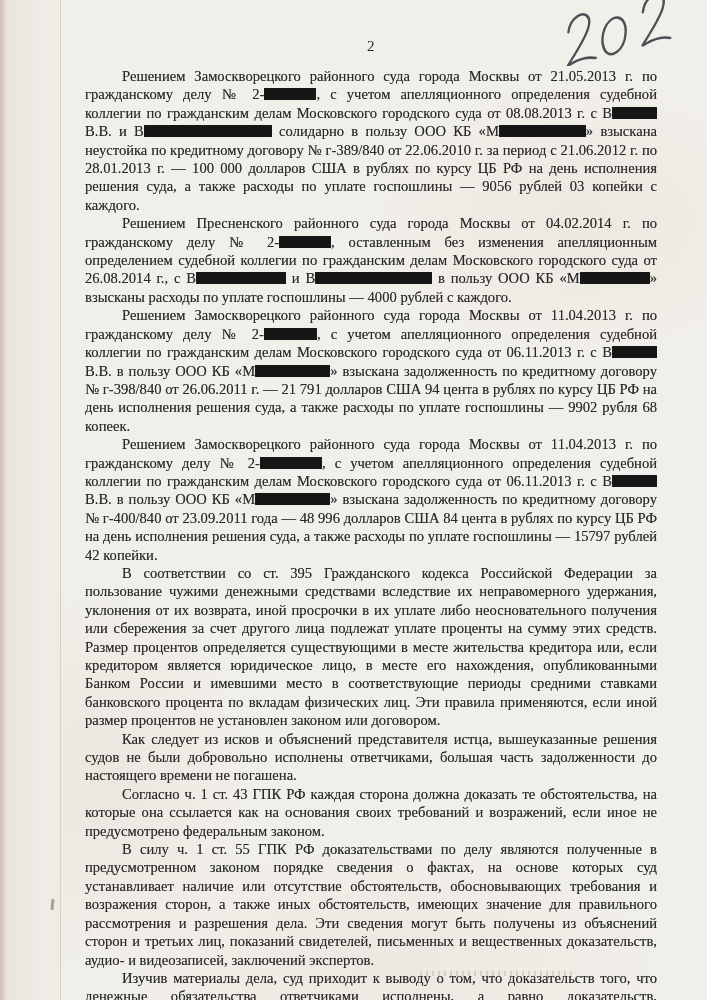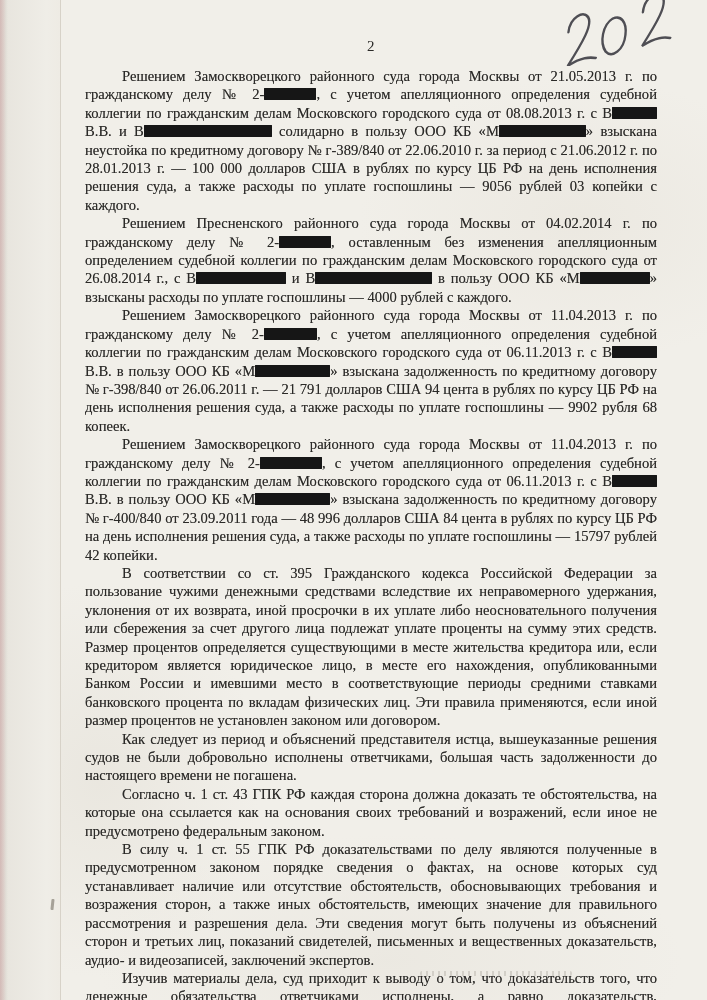--- a/index.html
+++ b/index.html
@@ -88,20 +88,20 @@
   </div>
 
   <div class="content">
     <p class="page-number">2</p>
     <div>
         <p class="para">Решением Замоскворецкого районного суда города Москвы от 21.05.2013 г. по гражданскому делу № 2-<span class="redact" style="width: 52px;"></span>, с учетом апелляционного определения судебной коллегии по гражданским делам Московского городского суда от 08.08.2013 г. с В<span class="redact" style="width: 45px;"></span> В.В. и В<span class="redact" style="width: 128px;"></span> солидарно в пользу ООО КБ «М<span class="redact" style="width: 87px;"></span>» взыскана неустойка по кредитному договору № г-389/840 от 22.06.2010 г. за период с 21.06.2012 г. по 28.01.2013 г. — 100 000 долларов США в рублях по курсу ЦБ РФ на день исполнения решения суда, а также расходы по уплате госпошлины — 9056 рублей 03 копейки с каждого.</p>
         <p class="para">Решением Пресненского районного суда города Москвы от 04.02.2014 г. по гражданскому делу № 2-<span class="redact" style="width: 52px;"></span>, оставленным без изменения апелляционным определением судебной коллегии по гражданским делам Московского городского суда от 26.08.2014 г., с В<span class="redact" style="width: 90px;"></span> и В<span class="redact" style="width: 117px;"></span> в пользу ООО КБ «М<span class="redact" style="width: 70px;"></span>» взысканы расходы по уплате госпошлины — 4000 рублей с каждого.</p>
         <p class="para">Решением Замоскворецкого районного суда города Москвы от 11.04.2013 г. по гражданскому делу № 2-<span class="redact" style="width: 53px;"></span>, с учетом апелляционного определения судебной коллегии по гражданским делам Московского городского суда от 06.11.2013 г. с В<span class="redact" style="width: 45px;"></span> В.В. в пользу ООО КБ «М<span class="redact" style="width: 75px;"></span>» взыскана задолженность по кредитному договору № г-398/840 от 26.06.2011 г. — 21 791 долларов США 94 цента в рублях по курсу ЦБ РФ на день исполнения решения суда, а также расходы по уплате госпошлины — 9902 рубля 68 копеек.</p>
         <p class="para">Решением Замоскворецкого районного суда города Москвы от 11.04.2013 г. по гражданскому делу № 2-<span class="redact" style="width: 62px;"></span>, с учетом апелляционного определения судебной коллегии по гражданским делам Московского городского суда от 06.11.2013 г. с В<span class="redact" style="width: 45px;"></span> В.В. в пользу ООО КБ «М<span class="redact" style="width: 75px;"></span>» взыскана задолженность по кредитному договору № г-400/840 от 23.09.2011 года — 48 996 долларов США 84 цента в рублях по курсу ЦБ РФ на день исполнения решения суда, а также расходы по уплате госпошлины — 15797 рублей 42 копейки.</p>
         <p class="para">В соответствии со ст. 395 Гражданского кодекса Российской Федерации за пользование чужими денежными средствами вследствие их неправомерного удержания, уклонения от их возврата, иной просрочки в их уплате либо неосновательного получения или сбережения за счет другого лица подлежат уплате проценты на сумму этих средств. Размер процентов определяется существующими в месте жительства кредитора или, если кредитором является юридическое лицо, в месте его нахождения, опубликованными Банком России и имевшими место в соответствующие периоды средними ставками банковского процента по вкладам физических лиц. Эти правила применяются, если иной размер процентов не установлен законом или договором.</p>
-        <p class="para">Как следует из период и объяснений представителя истца, вышеуказанные решения судов не были добровольно исполнены ответчиками, большая часть задолженности до настоящего времени не погашена.</p>
+        <p class="para">Как следует из исков и объяснений представителя истца, вышеуказанные решения судов не были добровольно исполнены ответчиками, большая часть задолженности до настоящего времени не погашена.</p>
         <p class="para">Согласно ч. 1 ст. 43 ГПК РФ каждая сторона должна доказать те обстоятельства, на которые она ссылается как на основания своих требований и возражений, если иное не предусмотрено федеральным законом.</p>
         <p class="para">В силу ч. 1 ст. 55 ГПК РФ доказательствами по делу являются полученные в предусмотренном законом порядке сведения о фактах, на основе которых суд устанавливает наличие или отсутствие обстоятельств, обосновывающих требования и возражения сторон, а также иных обстоятельств, имеющих значение для правильного рассмотрения и разрешения дела. Эти сведения могут быть получены из объяснений сторон и третьих лиц, показаний свидетелей, письменных и вещественных доказательств, аудио- и видеозаписей, заключений экспертов.</p>
         <p class="para">Изучив материалы дела, суд приходит к выводу о том, что доказательств того, что денежные обязательства ответчиками исполнены, а равно доказательств, свидетельствующих о наличии оснований для освобождения ответчиков от уплаты процентов, предусмотренных статьей 395 Гражданского кодекса Российской Федерации, суду не представлено.</p>
       </div>
   </div>
 
 </div>
 
 </body></html>

